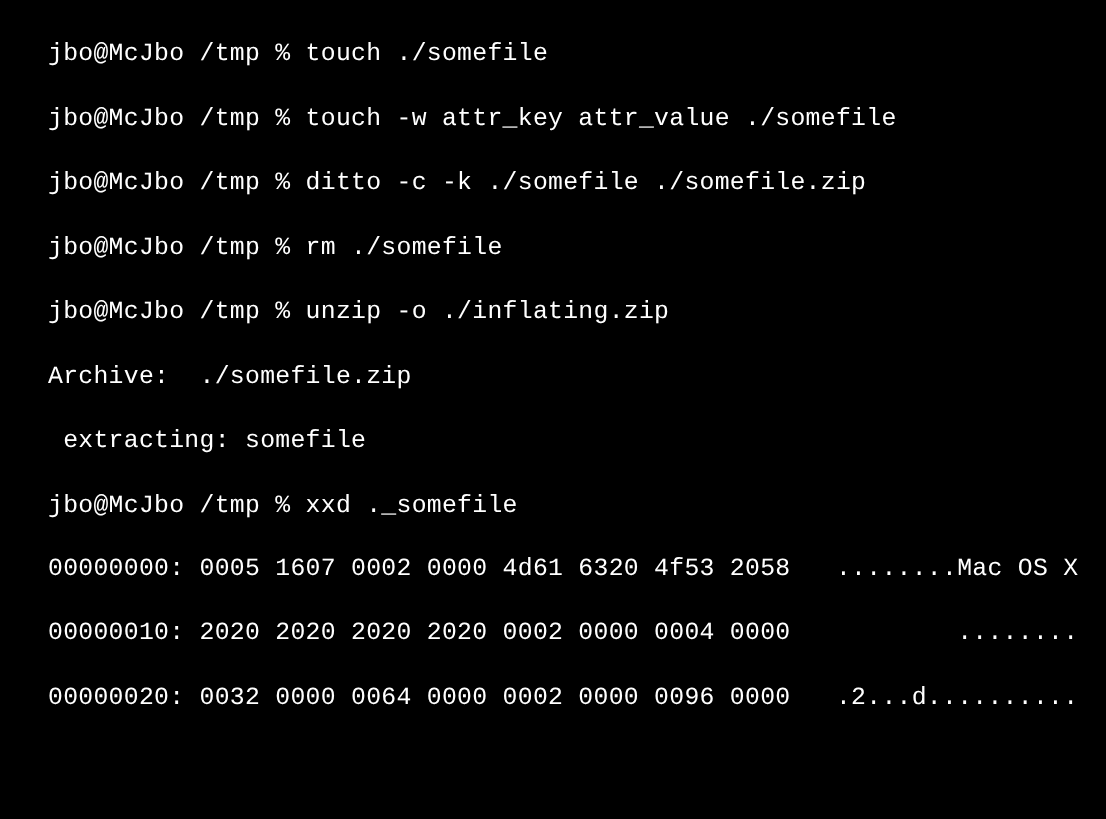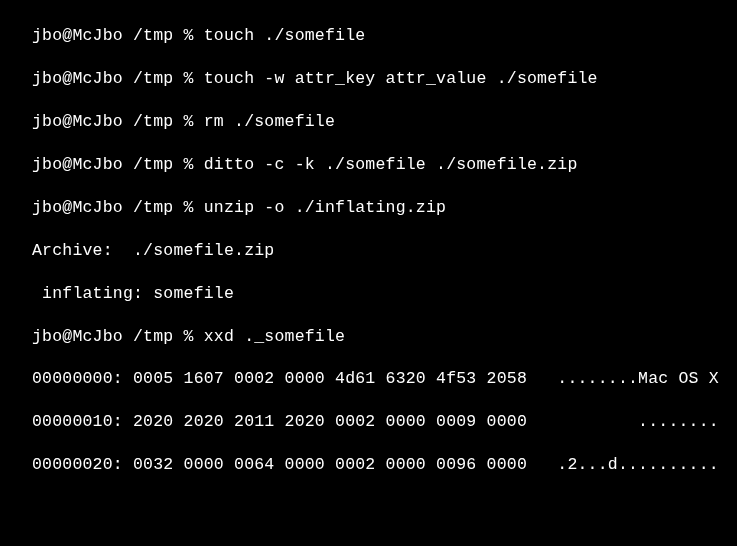--- a/index.html
+++ b/index.html
@@ -20,28 +20,28 @@
     white-space: pre;
   }
   .line { display: block; margin-left: 24px; }
 </style>
 </head>
 <body>
 
 <div class="terminal">
 <span class="line"><span>jbo@McJbo /tmp % touch ./somefile</span></span>
 <span class="line"><span>jbo@McJbo /tmp % touch -w attr_key attr_value ./somefile</span></span>
+<span class="line"><span>jbo@McJbo /tmp % ditto -c -k ./somefile ./somefile.zip</span></span>
 <span class="line"><span>jbo@McJbo /tmp % rm ./somefile</span></span>
-<span class="line"><span>jbo@McJbo /tmp % ditto -c -k ./somefile ./somefile.zip</span></span>
 <span class="line"><span>jbo@McJbo /tmp % unzip -o ./inflating.zip</span></span>
 <span class="line">Archive:  ./somefile.zip</span>
-<span class="line"> inflating: somefile</span>
+<span class="line"> extracting: somefile</span>
 <span class="line"><span>jbo@McJbo /tmp % xxd ._somefile</span></span>
 <span class="line">00000000: 0005 1607 0002 0000 4d61 6320 4f53 2058   ........Mac OS X</span>
-<span class="line">00000010: 2020 2020 2011 2020 0002 0000 0009 0000           ........</span>
+<span class="line">00000010: 2020 2020 2020 2020 0002 0000 0004 0000           ........</span>
 <span class="line">00000020: 0032 0000 0064 0000 0002 0000 0096 0000   .2...d..........</span>
 
 
 
 
 
 
 
 
 </div>

